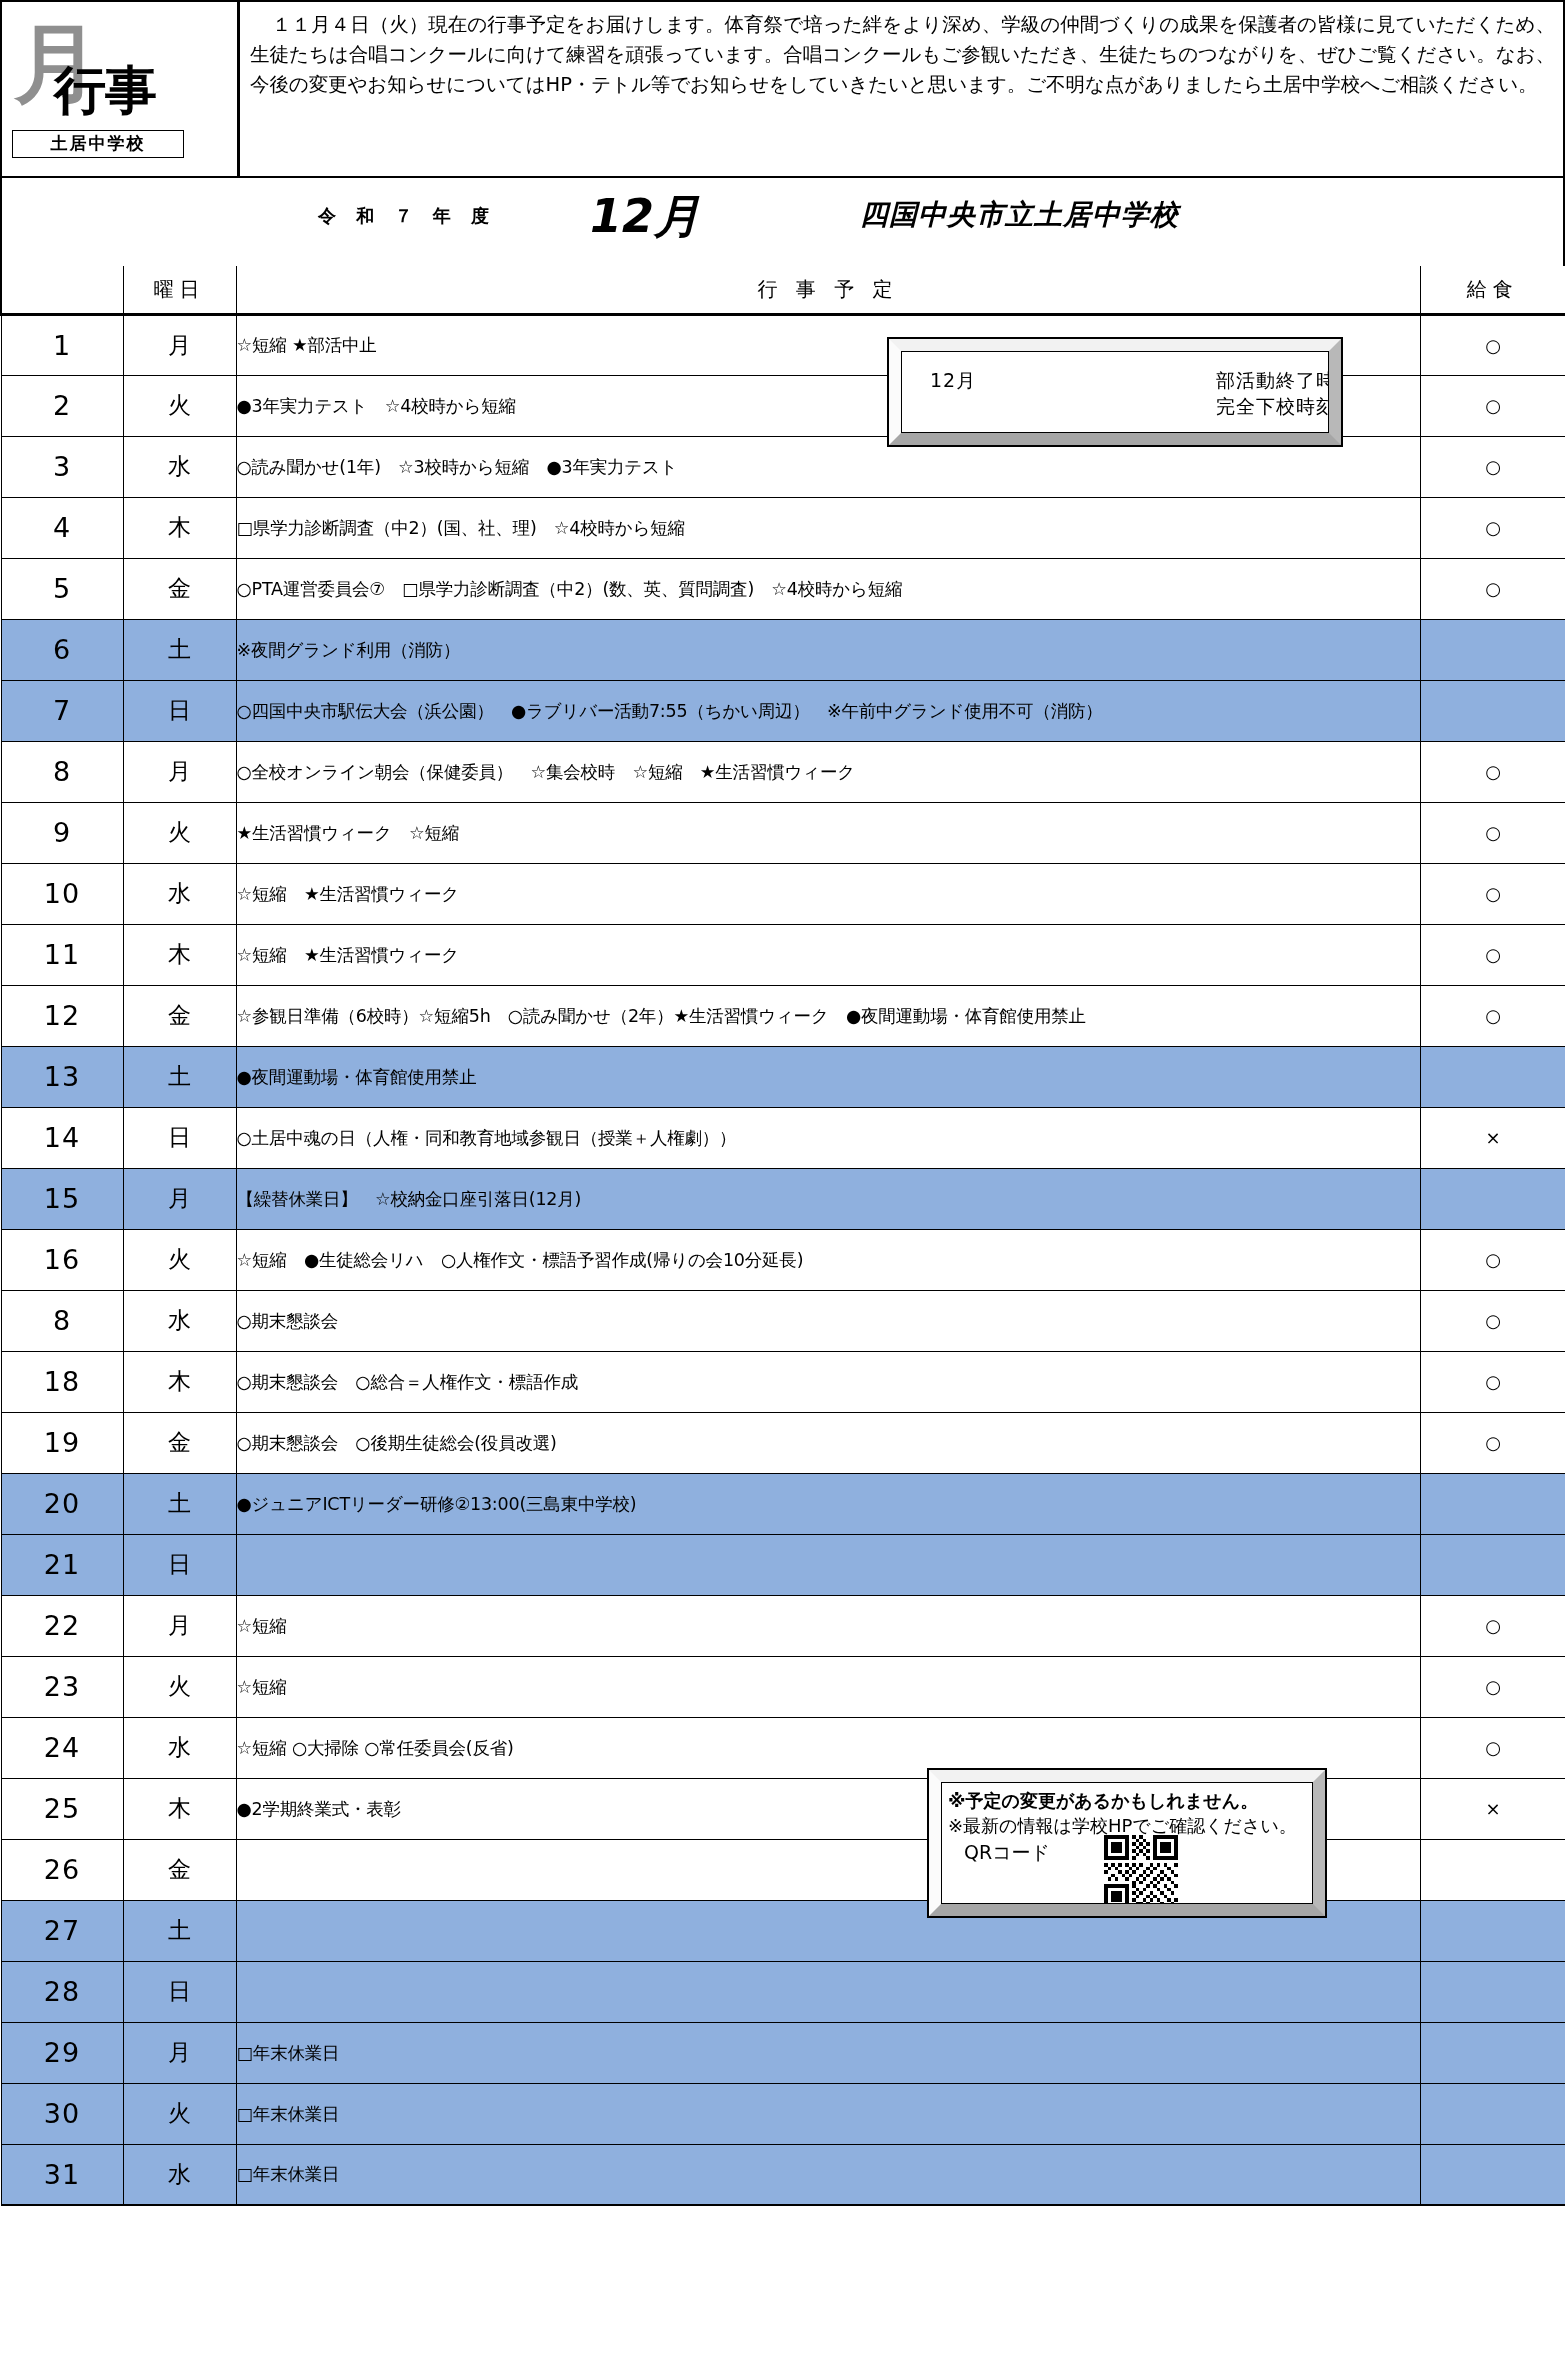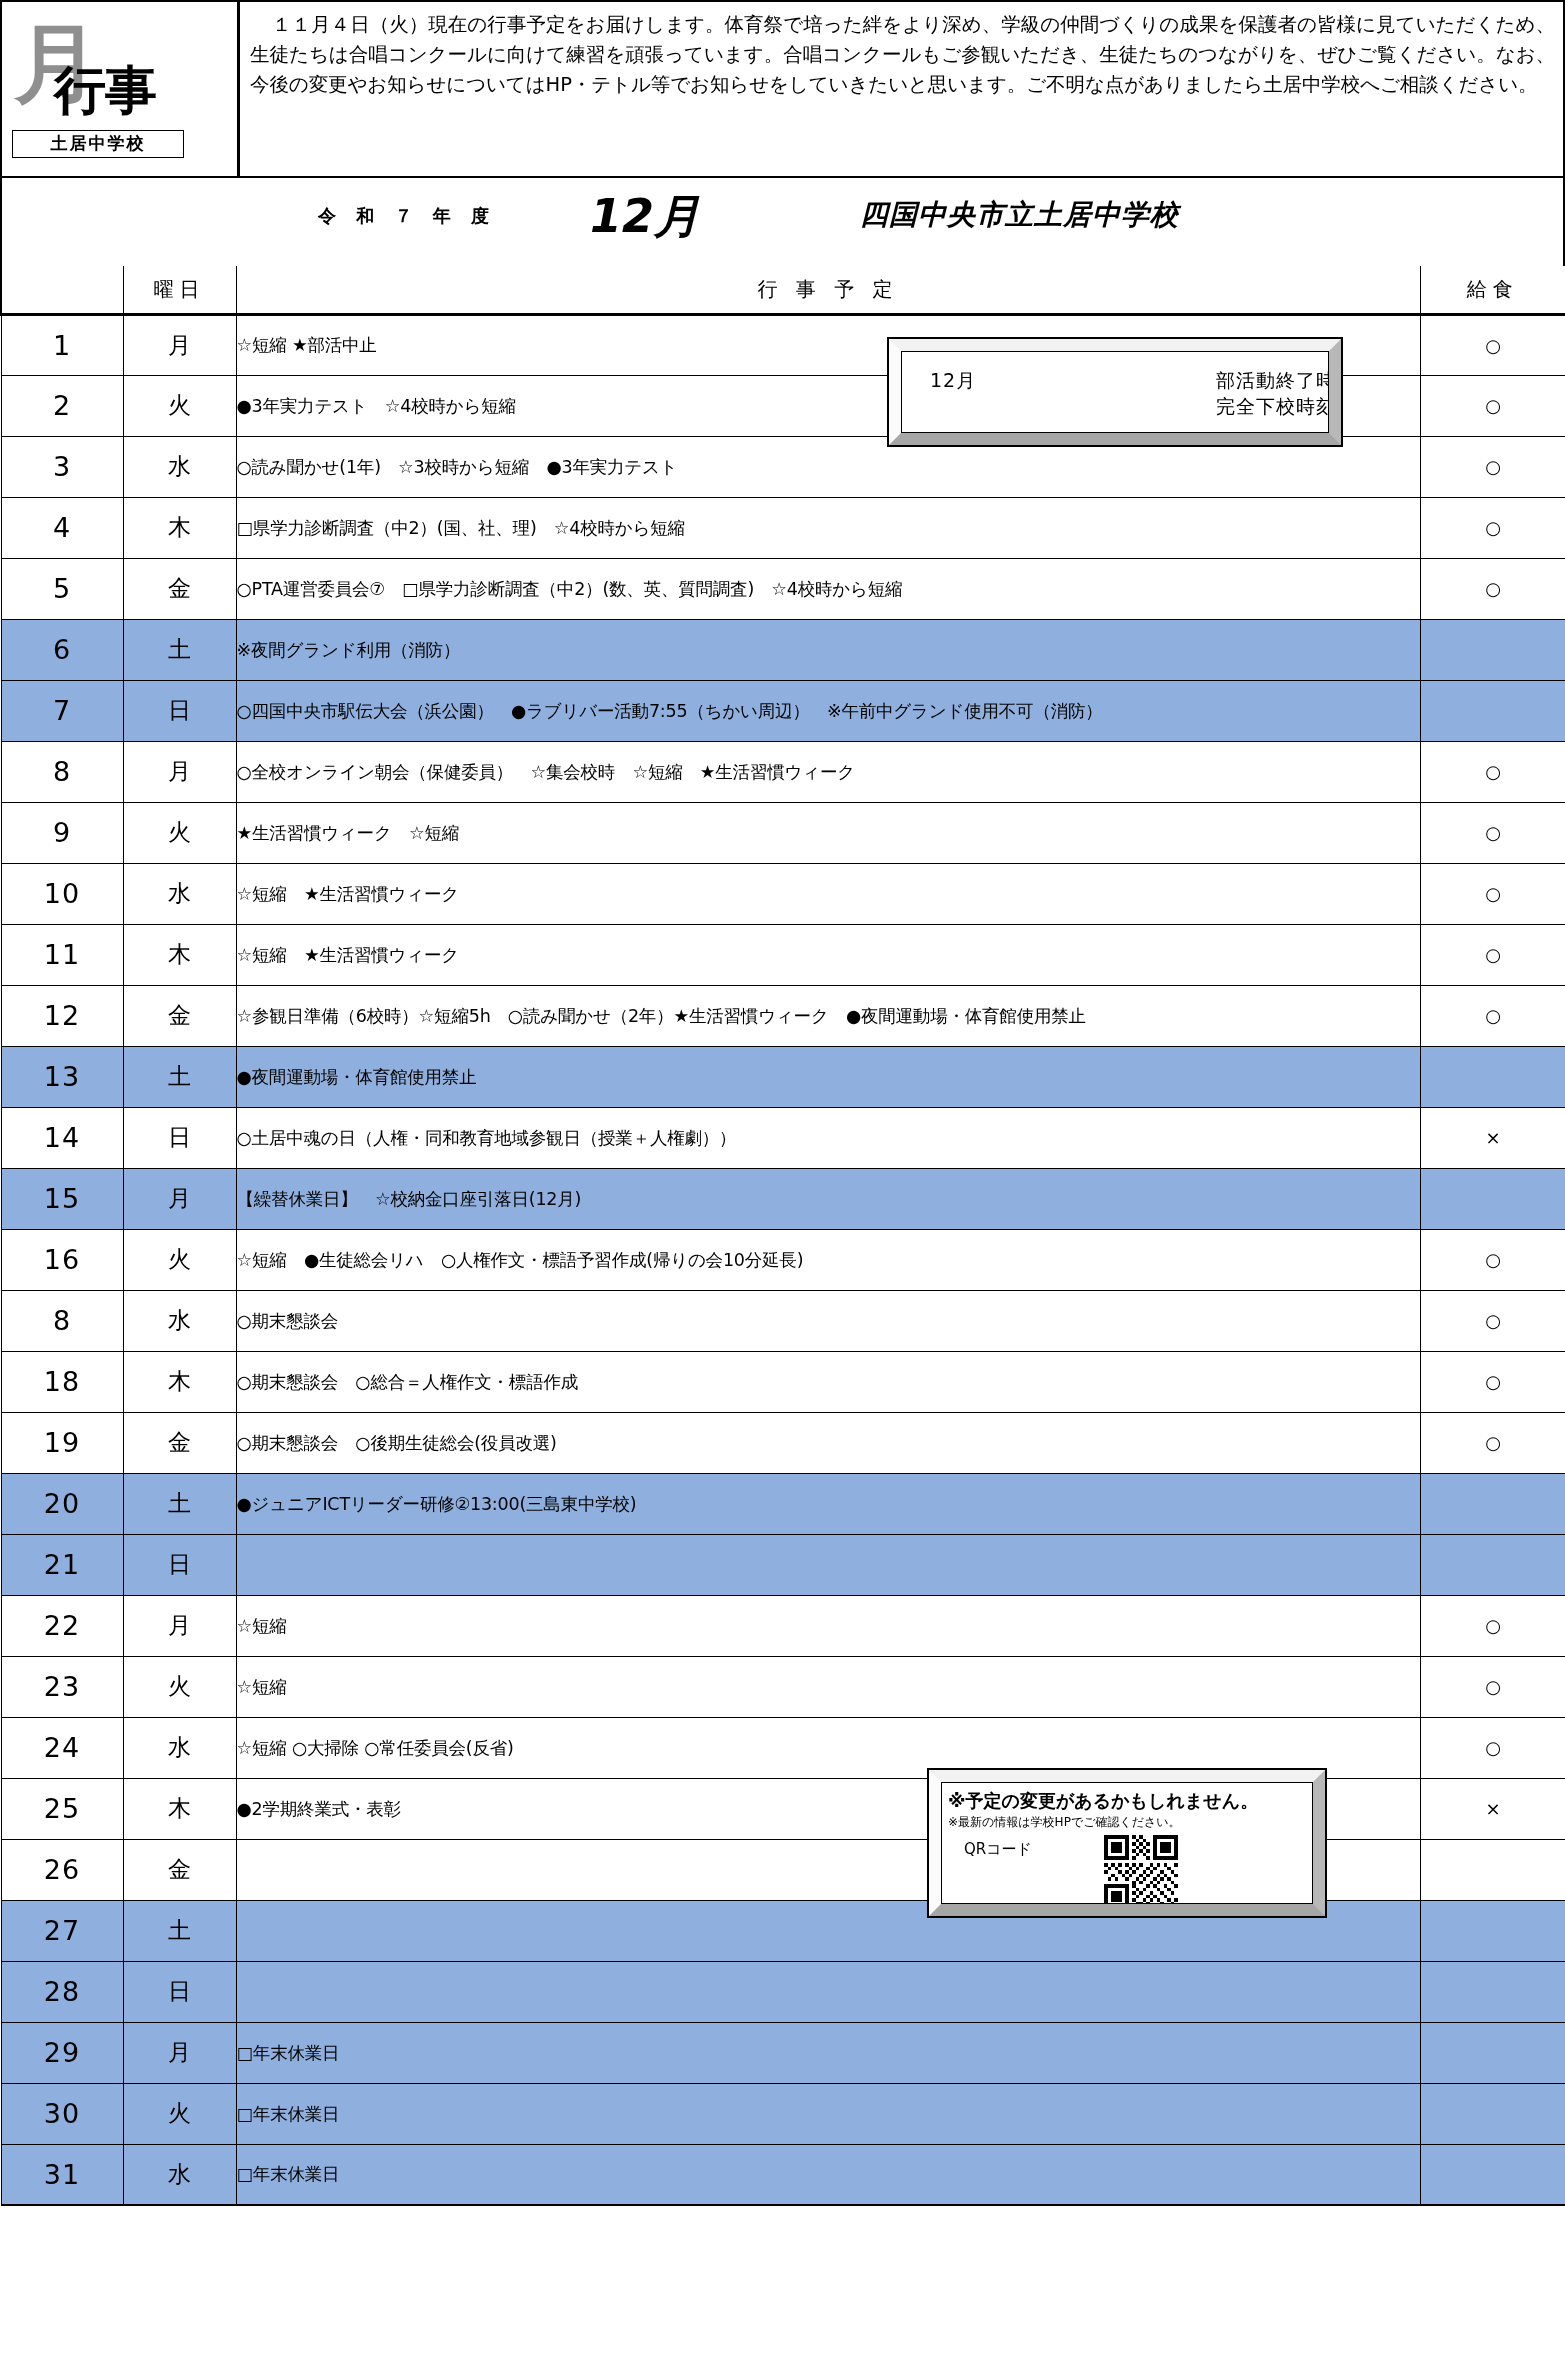--- a/index.html
+++ b/index.html
@@ -125,22 +125,22 @@
     background:#fff;border:1px solid #000;box-sizing:border-box;
     overflow:hidden;
   }
   #box-club{left:887px;top:337px;width:456px;height:110px;}
   #box-club .l1{position:absolute;left:28px;top:16px;font-size:19px;letter-spacing:1px;white-space:nowrap;}
   #box-club .l3{position:absolute;left:314px;top:16px;font-size:19px;letter-spacing:1px;white-space:nowrap;}
   #box-club .l4{position:absolute;left:314px;top:42px;font-size:19px;letter-spacing:1px;white-space:nowrap;}
 
   #box-qr{left:927px;top:1768px;width:400px;height:150px;}
   #box-qr .q1{position:absolute;left:6px;top:6px;font-size:18px;white-space:nowrap;font-weight:bold;}
-  #box-qr .q2{position:absolute;left:6px;top:31px;font-size:12px;white-space:nowrap;}
-  #box-qr .q3{position:absolute;left:22px;top:57px;font-size:15px;white-space:nowrap;}
+  #box-qr .q2{position:absolute;left:6px;top:31px;font-size:18px;white-space:nowrap;}
+  #box-qr .q3{position:absolute;left:22px;top:57px;font-size:19px;white-space:nowrap;}
   #box-qr .qr{position:absolute;left:162px;top:52px;width:74px;height:74px;}
   #box-qr .qr svg{display:block;}
 </style>
 </head>
 <body>
 
 <div class="page">
 
   <div class="masthead">
     <div class="logo-cell">

